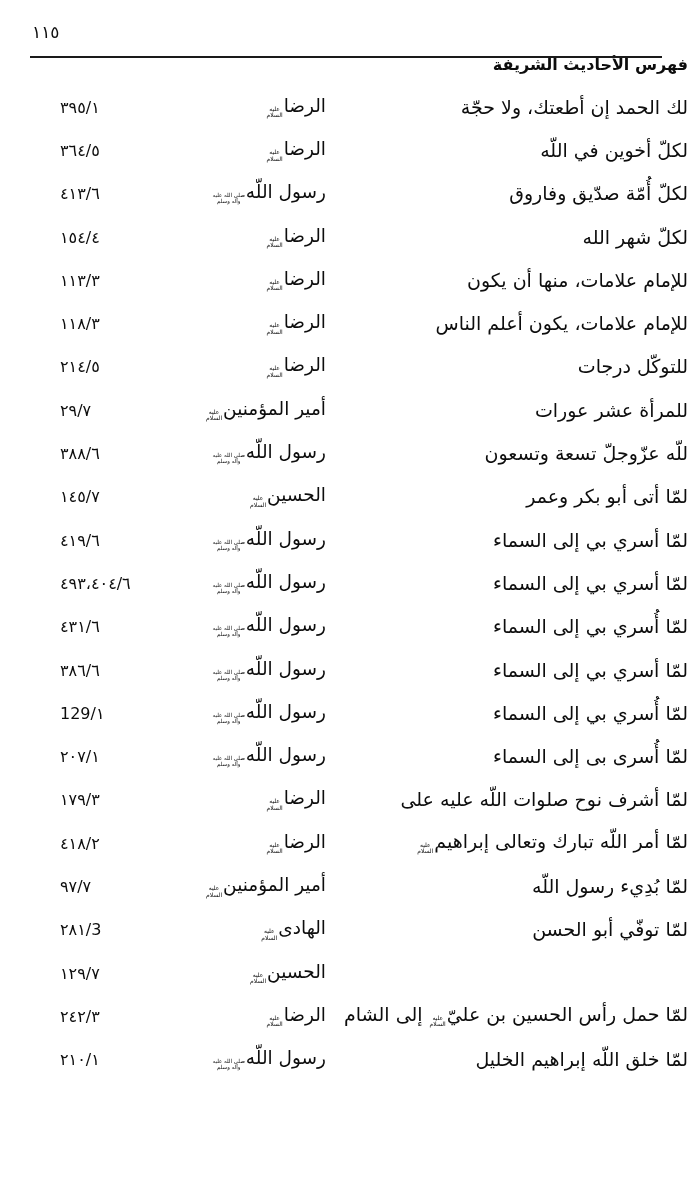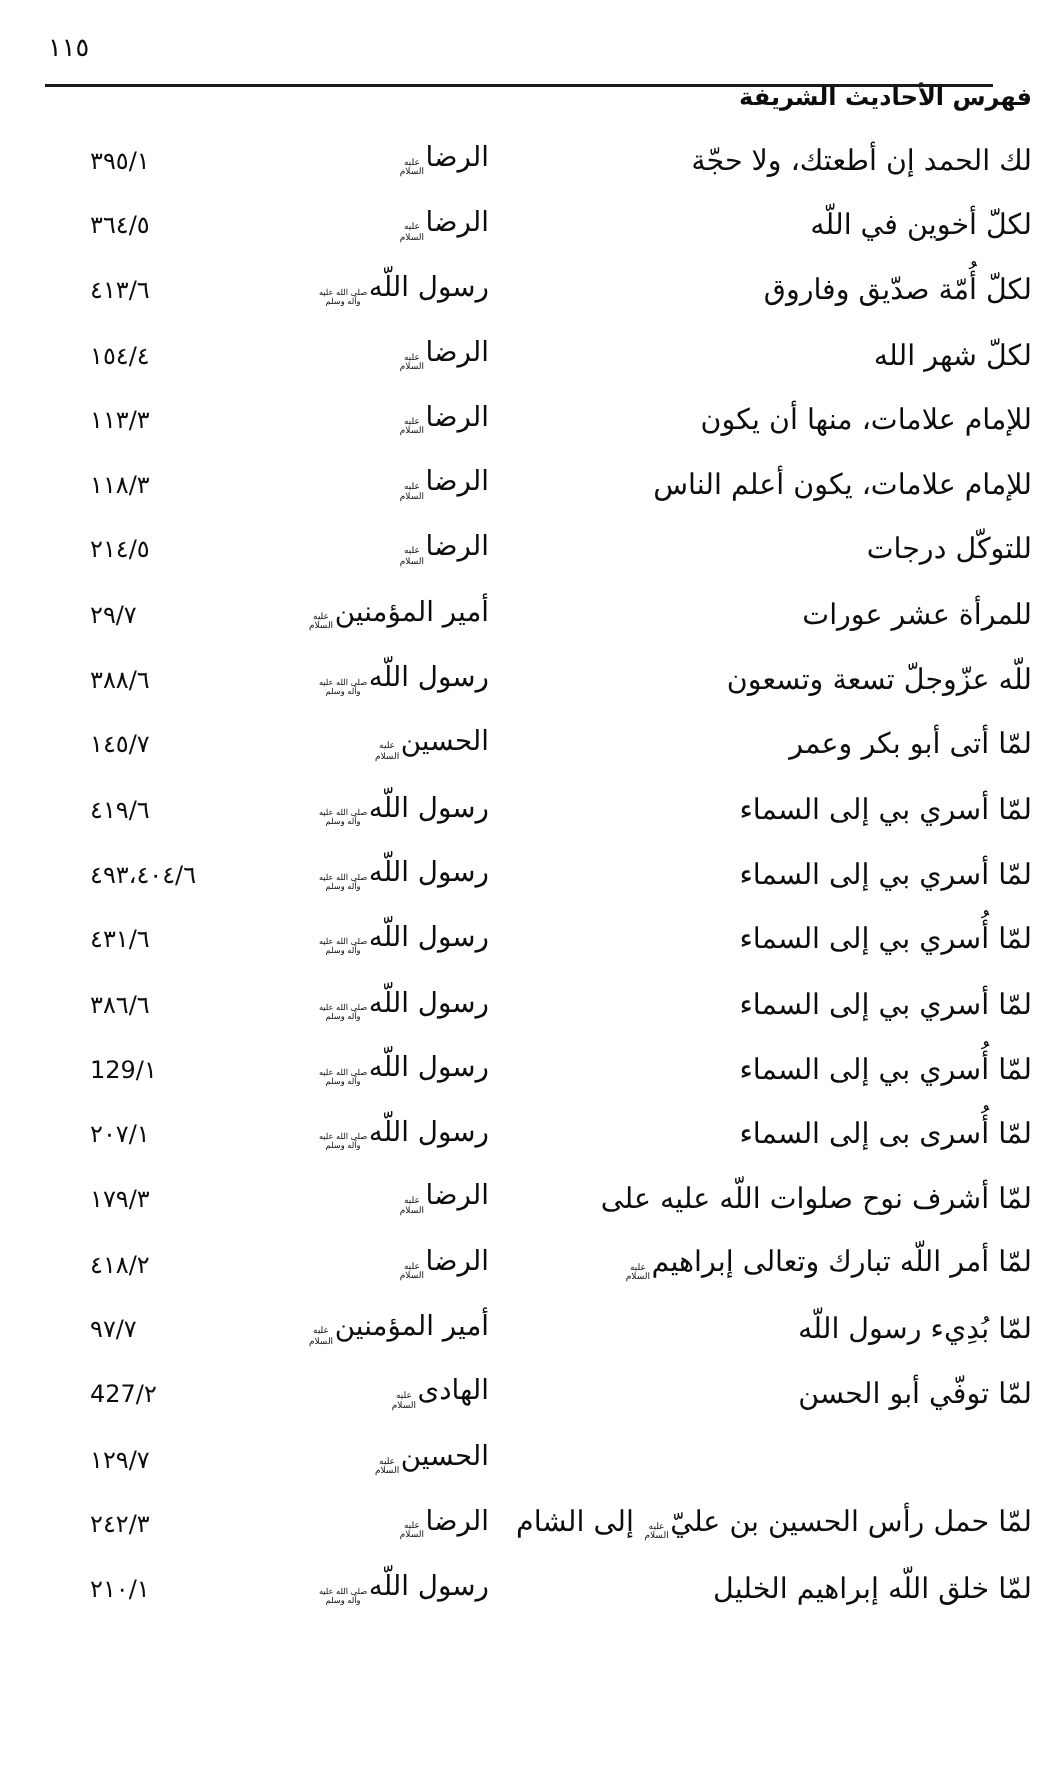--- a/index.html
+++ b/index.html
@@ -272,21 +272,21 @@
           </span></span>
     <span class="ref">٩٧/٧</span>
   </div>
 
   <div class="row">
     <span class="text">لمّا توفّي أبو الحسن</span>
     <span class="narrator">الهادى<span class="hon as">
             <span class="hl">عليه</span>
             <span class="hl">السلام</span>
           </span></span>
-    <span class="ref">427/٢</span>
+    <span class="ref">٢٨١/3</span>
   </div>
 
   <div class="row">
     <span class="narrator">الحسين<span class="hon as">
             <span class="hl">عليه</span>
             <span class="hl">السلام</span>
           </span></span>
     <span class="ref">١٢٩/٧</span>
   </div>
 

